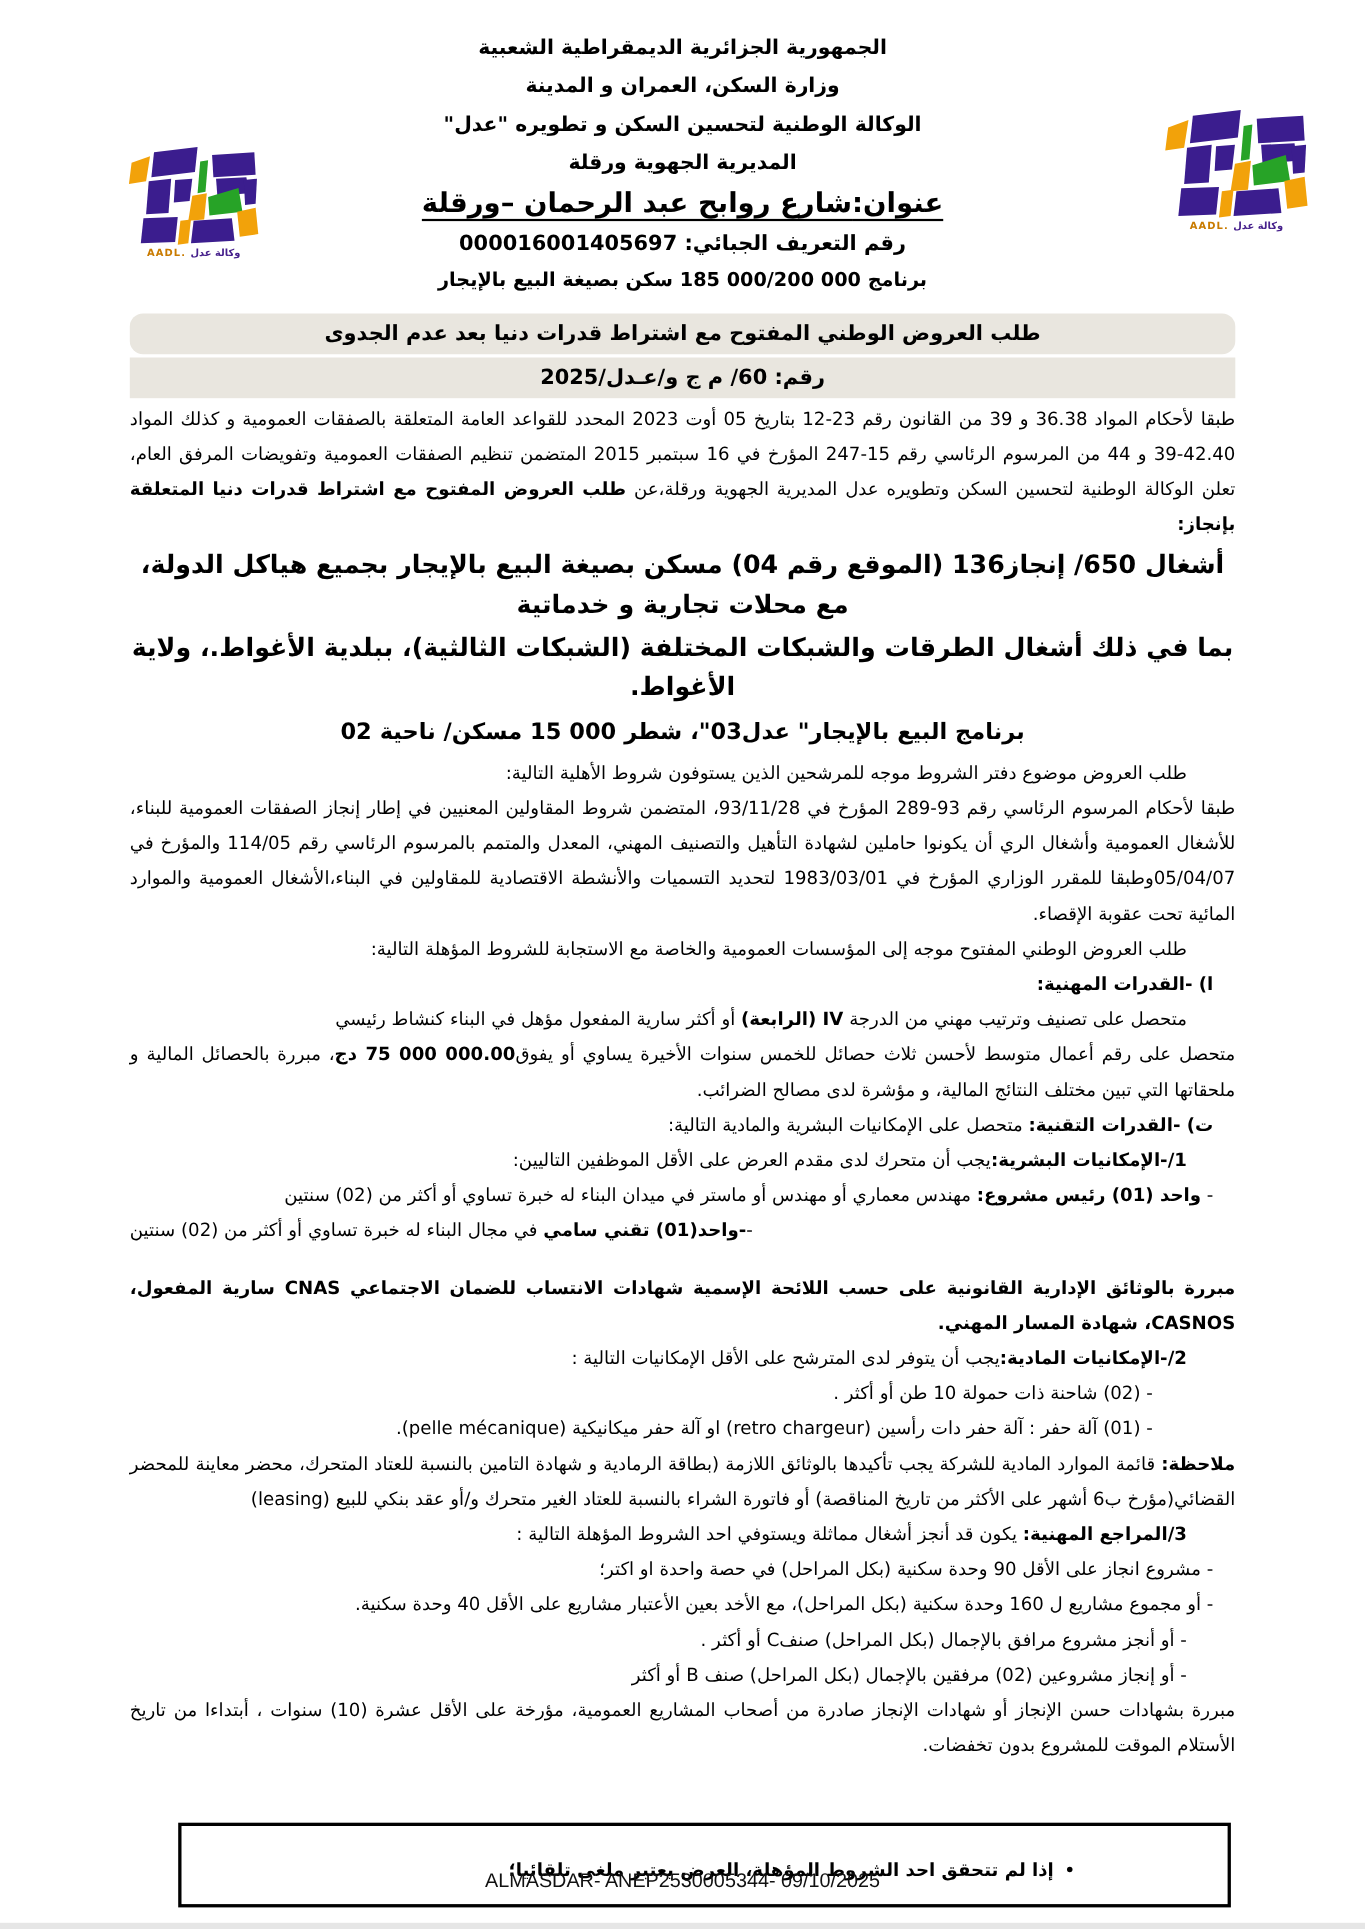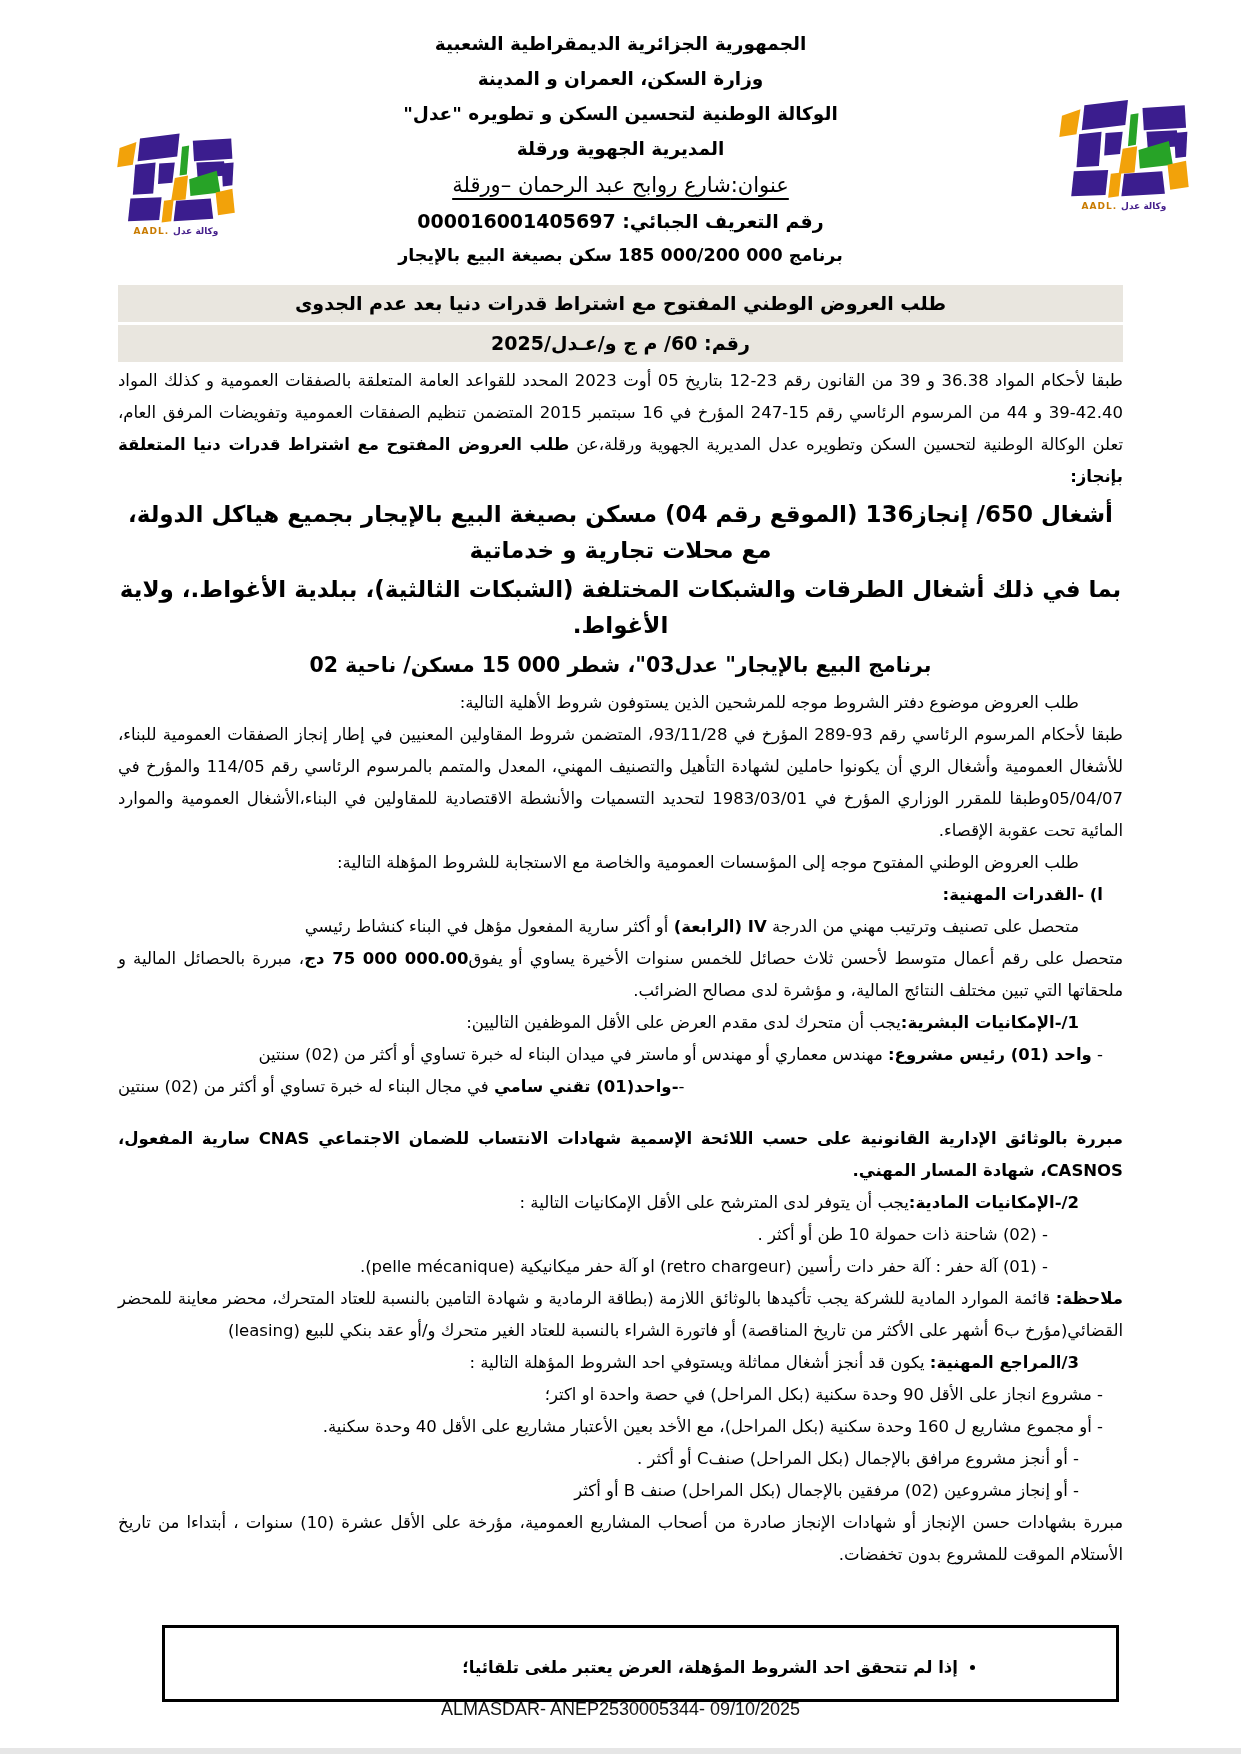--- a/index.html
+++ b/index.html
@@ -2,28 +2,28 @@
 <html dir="rtl" lang="ar"><head>
 <meta charset="utf-8">
 <style>
   html,body{margin:0;padding:0;background:#ffffff;}
   .page{position:relative;width:1241px;height:1754px;background:#ffffff;overflow:hidden;
         font-family:"DejaVu Sans",sans-serif;color:#000;direction:rtl;}
   .content{padding:26px 118px 0 118px;}
 
   
   .hline{text-align:center;font-weight:700;font-size:18.5px;line-height:35px;}
-  .addr{text-align:center;font-weight:400;font-size:21px;line-height:38px;}
+  .addr{text-align:center;font-weight:700;font-size:25px;line-height:38px;}
   .addr .u{text-decoration:underline;text-decoration-thickness:2px;text-underline-offset:6px;}
   .tax{text-align:center;font-weight:700;font-size:19px;line-height:35px;}
   .prog{text-align:center;font-weight:700;font-size:17.5px;line-height:33px;}
 
   
   .bar{background:#e9e6df;text-align:center;font-weight:700;font-size:19px;line-height:25px;padding:6px 4px;}
-  .bar1{margin-top:13px;}
+  .bar1{margin-top:13px;border-radius:12px;}
   .bar2{margin-top:3px;}
 
   
   .doc{margin-top:3px;}
   .para{font-size:16.5px;line-height:32px;}
   .para .b{font-weight:700;}
   .jst{text-align:justify;}
   .big{font-size:23px;font-weight:700;text-align:center;line-height:36px;margin-top:3px;}
   .med{font-size:20.5px;font-weight:700;text-align:center;line-height:44px;}
   .i0{text-align:right;margin-right:20px;}
@@ -130,20 +130,21 @@
         <div class="para jst"><span>طبقا لأحكام المواد 36.38 و 39 من القانون رقم 23-12 بتاريخ 05 أوت 2023 المحدد للقواعد العامة المتعلقة بالصفقات العمومية و كذلك  المواد 42.40-39 و 44 من المرسوم الرئاسي رقم 15-247 المؤرخ في 16 سبتمبر  2015 المتضمن تنظيم الصفقات العمومية وتفويضات المرفق العام، تعلن الوكالة الوطنية لتحسين السكن وتطويره عدل المديرية الجهوية ورقلة،عن </span><span class="b">طلب العروض المفتوح مع اشتراط قدرات دنيا المتعلقة بإنجاز:</span></div>
         <div class="para big"><span class="b">أشغال 650/ إنجاز136 (الموقع رقم 04) مسكن بصيغة البيع بالإيجار بجميع هياكل الدولة، مع محلات تجارية و خدماتية</span></div>
         <div class="para big"><span class="b">بما في ذلك أشغال الطرقات والشبكات المختلفة (الشبكات الثالثية)، ببلدية الأغواط.، ولاية الأغواط.</span></div>
         <div class="para med"><span class="b">برنامج البيع بالإيجار" عدل03"، شطر 15&nbsp;000 مسكن/ ناحية 02</span></div>
         <div class="para i1"><span>طلب العروض موضوع دفتر الشروط  موجه  للمرشحين الذين يستوفون شروط الأهلية التالية:</span></div>
         <div class="para jst"><span>طبقا لأحكام المرسوم الرئاسي رقم 93-289 المؤرخ في 93/11/28، المتضمن شروط المقاولين المعنيين في إطار  إنجاز الصفقات العمومية للبناء، للأشغال العمومية وأشغال الري أن يكونوا حاملين لشهادة التأهيل والتصنيف المهني، المعدل والمتمم بالمرسوم الرئاسي رقم 114/05 والمؤرخ في 05/04/07وطبقا للمقرر الوزاري المؤرخ في 1983/03/01 لتحديد التسميات والأنشطة الاقتصادية للمقاولين في البناء،الأشغال العمومية والموارد المائية تحت عقوبة الإقصاء.</span></div>
         <div class="para i1"><span>طلب العروض الوطني المفتوح موجه إلى المؤسسات العمومية والخاصة مع الاستجابة للشروط المؤهلة التالية:</span></div>
         <div class="para i0"><span class="b">ا) -القدرات المهنية:</span></div>
         <div class="para i1"><span>متحصل على تصنيف وترتيب مهني من الدرجة  </span><span class="b">IV (الرابعة)</span><span> أو أكثر سارية المفعول مؤهل في البناء كنشاط رئيسي</span></div>
         <div class="para jst"><span>متحصل على رقم أعمال متوسط لأحسن ثلاث حصائل للخمس سنوات الأخيرة يساوي أو يفوق</span><span class="b">75&nbsp;000&nbsp;000.00 دج</span><span>،  مبررة بالحصائل المالية و ملحقاتها التي تبين مختلف النتائج المالية، و مؤشرة لدى مصالح الضرائب.</span></div>
+        <div class="para i0"><span class="b">ت) -القدرات التقنية:</span><span> متحصل على الإمكانيات البشرية والمادية التالية:</span></div>
         <div class="para i1"><span class="b">1/-الإمكانيات البشرية:</span><span>يجب أن متحرك لدى مقدم العرض على الأقل الموظفين التاليين:</span></div>
         <div class="para i0"><span>- </span><span class="b">واحد (01) رئيس مشروع:</span><span> مهندس معماري أو مهندس أو ماستر في ميدان البناء له خبرة تساوي أو أكثر  من (02) سنتين</span></div>
         <div class="para i3"><span>-</span><span class="b">-واحد(01) تقني سامي</span><span> في مجال البناء له خبرة تساوي أو أكثر من (02) سنتين</span></div>
         <div class="para jst gap"><span class="b">مبررة بالوثائق الإدارية القانونية على حسب اللائحة الإسمية شهادات الانتساب للضمان الاجتماعي  CNAS سارية المفعول، CASNOS، شهادة المسار المهني.</span></div>
         <div class="para i1"><span class="b">2/-الإمكانيات المادية:</span><span>يجب أن يتوفر لدى المترشح على الأقل الإمكانيات التالية :</span></div>
         <div class="para i2"><span>- (02) شاحنة ذات حمولة 10 طن أو أكثر .</span></div>
         <div class="para i2"><span>- (01) آلة حفر : آلة حفر دات رأسين (retro chargeur)  او آلة حفر ميكانيكية (pelle mécanique).</span></div>
         <div class="para jst"><span class="b">ملاحظة:</span><span> قائمة الموارد المادية للشركة يجب تأكيدها بالوثائق اللازمة (بطاقة الرمادية و شهادة التامين بالنسبة للعتاد المتحرك، محضر معاينة للمحضر القضائي(مؤرخ ب6 أشهر على الأكثر من تاريخ المناقصة)  أو فاتورة الشراء بالنسبة للعتاد الغير متحرك و/أو عقد بنكي للبيع (leasing)</span></div>
         <div class="para i1"><span class="b">3/المراجع المهنية:</span><span> يكون قد أنجز أشغال مماثلة ويستوفي احد الشروط المؤهلة التالية :</span></div>
         <div class="para i0"><span>- مشروع انجاز على الأقل 90 وحدة سكنية  (بكل المراحل) في حصة واحدة او اكتر؛</span></div>

